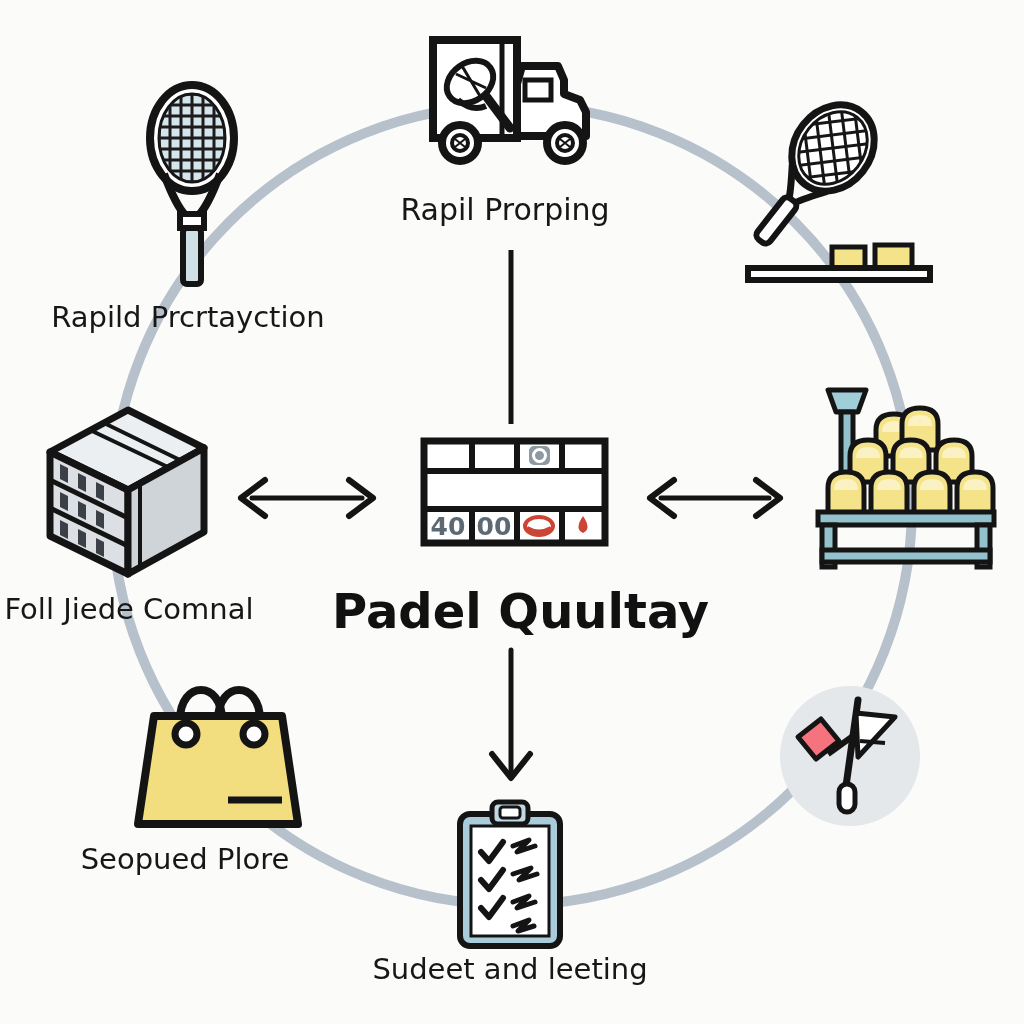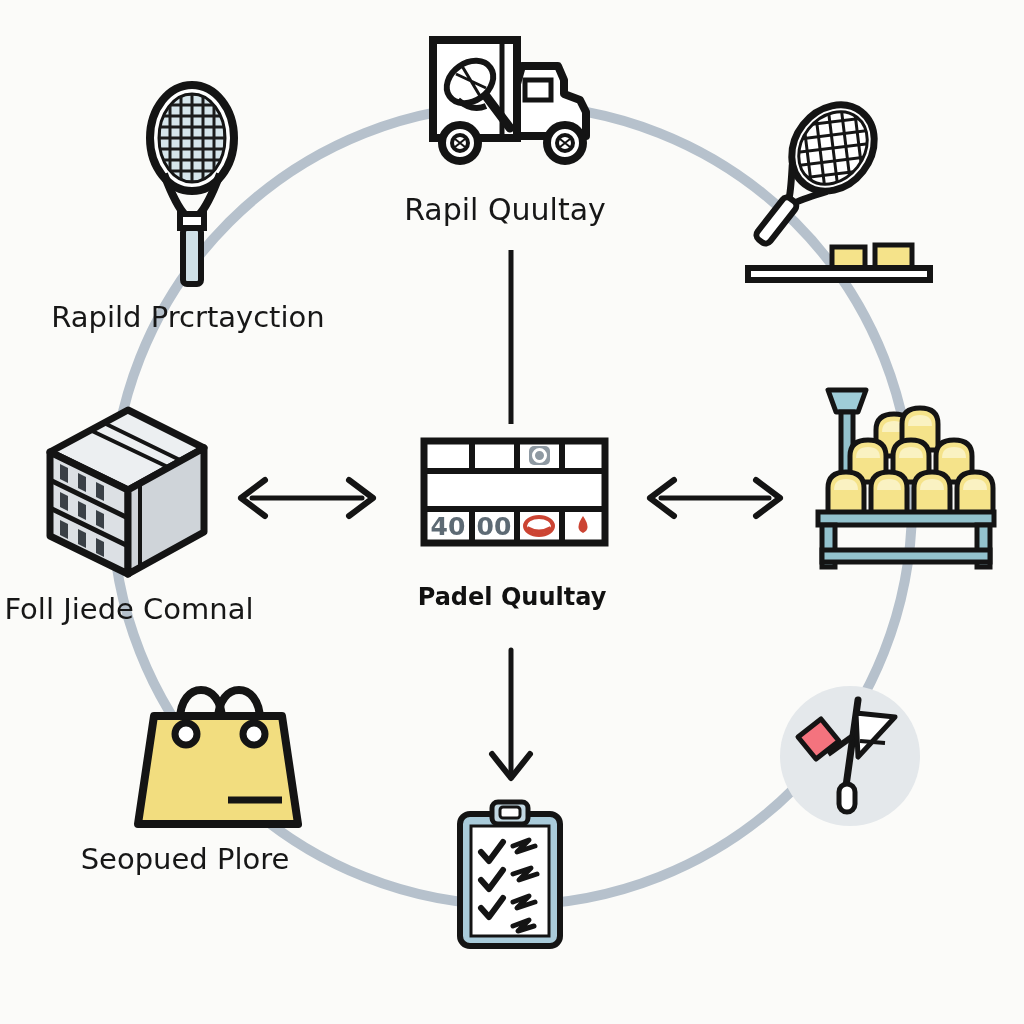--- a/index.html
+++ b/index.html
@@ -14,21 +14,21 @@
   .label{
     position:absolute;
     text-align:center;
     color:#171717;
     font-size:29px;
     letter-spacing:0px;
     white-space:nowrap;
     z-index:3;
   }
   .label.title{
-    font-size:24px;
+    font-size:48px;
     font-weight:bold;
     color:#111;
   }
 </style>
 </head>
 <body>
 
 <div class="stage">
 
 <svg class="scene" width="1024" height="1024" viewBox="0 0 1024 1024">
@@ -205,27 +205,28 @@
     <circle cx="850" cy="756" r="70" fill="#e4e8eb"></circle>
     <path d="M858,700 L846,786" stroke="#141414" stroke-width="7" stroke-linecap="round" fill="none"></path>
     <path d="M853,736 L828,754" stroke="#141414" stroke-width="6" fill="none"></path>
     <polygon points="798,737 821,719 839,741 816,759" fill="#f4737e" stroke="#141414" stroke-width="5" stroke-linejoin="round"></polygon>
     <polygon points="856,713 895,717 858,757" fill="#ffffff" stroke="#141414" stroke-width="5" stroke-linejoin="round"></polygon>
     <path d="M860,741 L885,743" stroke="#141414" stroke-width="4" fill="none"></path>
     <rect x="839" y="784" width="16" height="28" rx="8" fill="#ffffff" stroke="#141414" stroke-width="5"></rect>
   </g>
 </svg>
 
-<div class="label" style="left:305px;top:192px;width:400px;font-size:30px;">Rapil Quultay</div>
+<div class="label" style="left:305px;top:192px;width:400px;font-size:30px;">Rapil Prorping</div>
 
 <div class="label" style="left:8px;top:300px;width:360px;">Rapild Prcrtayction</div>
 
 
 <div class="label" style="left:-6px;top:592px;width:270px;">Foll Jiede Comnal</div>
 
 <div class="label title" style="left:332px;top:583px;width:360px;">Padel Quultay</div>
 
 
 <div class="label" style="left:45px;top:842px;width:280px;text-align:center;">Seopued Plore</div>
 
+<div class="label" style="left:340px;top:952px;width:340px;">Sudeet and leeting</div>
 
 
 </div>
 
 </body></html>

